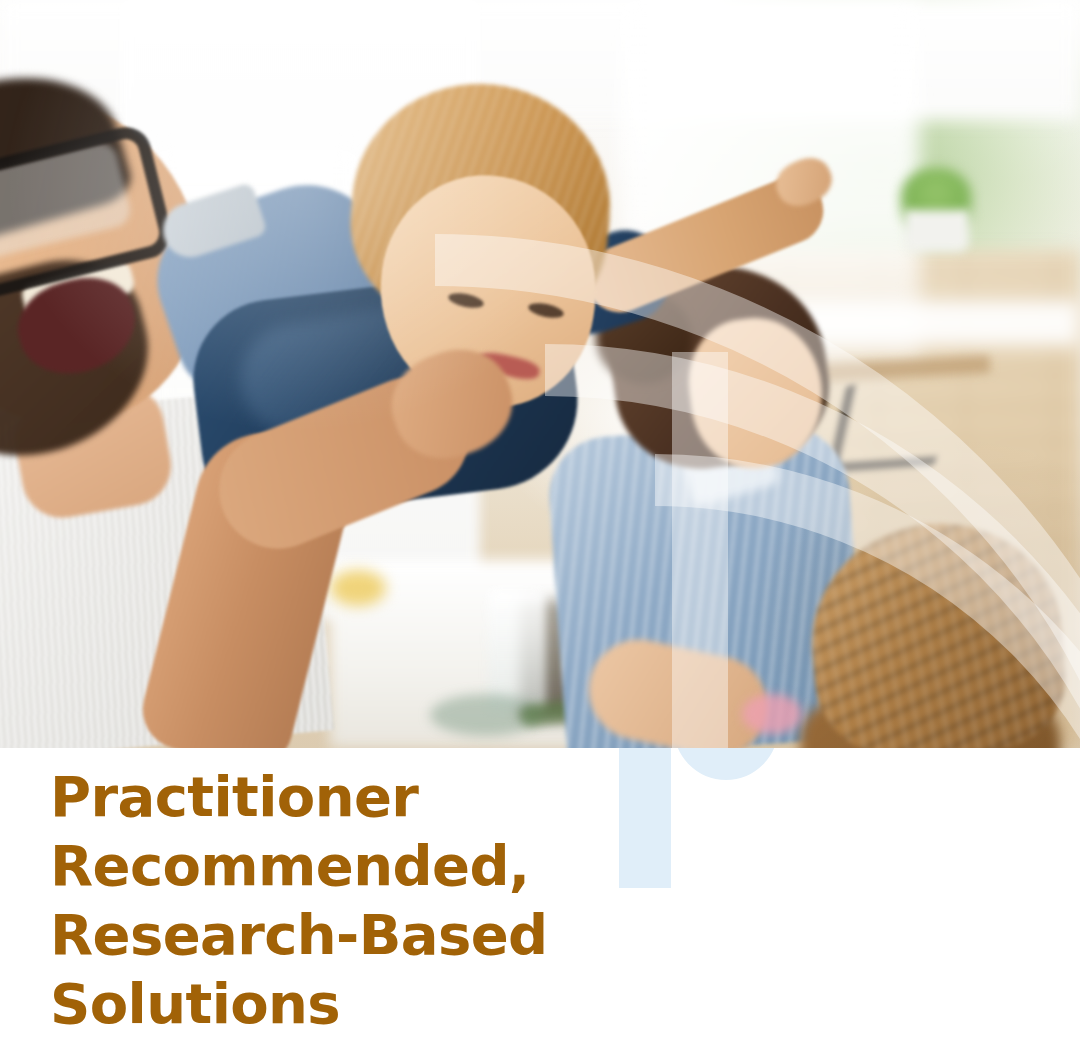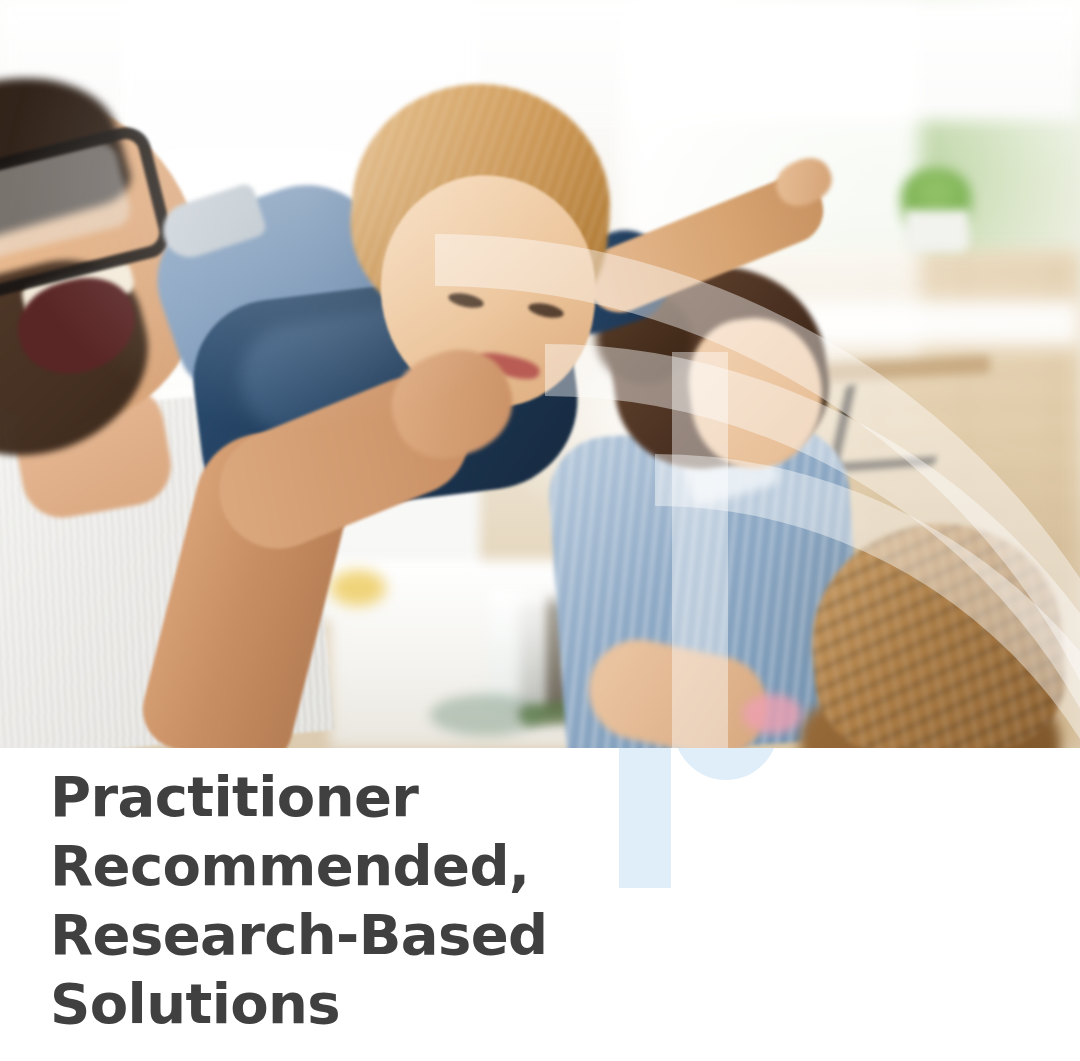--- a/index.html
+++ b/index.html
@@ -528,21 +528,21 @@
     position: absolute;
     left: 50px;
     top: 14px;
     width: 620px;
     margin: 0;
     font-family: "DejaVu Sans", "Liberation Sans", sans-serif;
     font-weight: bold;
     font-size: 56px;
     line-height: 69px;
     letter-spacing: -0.6px;
-    color: #404040;
+    color: #a16207;
     white-space: pre-line;
   }
 </style>
 </head>
 <body>
 
 <div id="promo-card">
 
   <div class="photo-region">
     <div class="photo-scene"></div>

